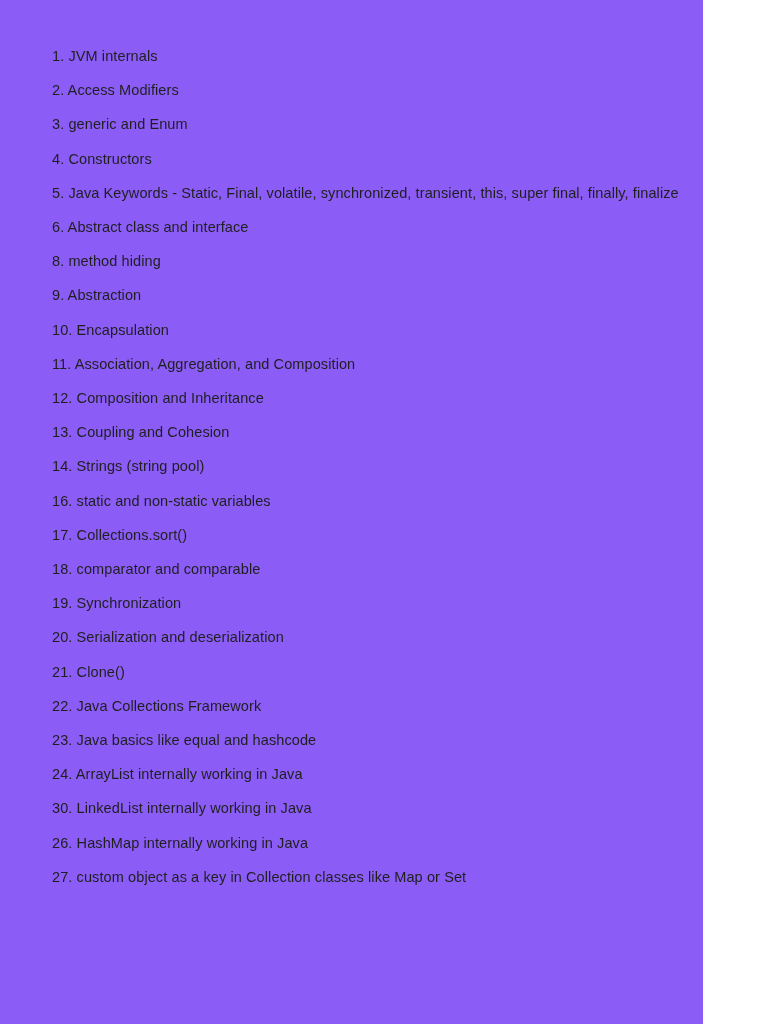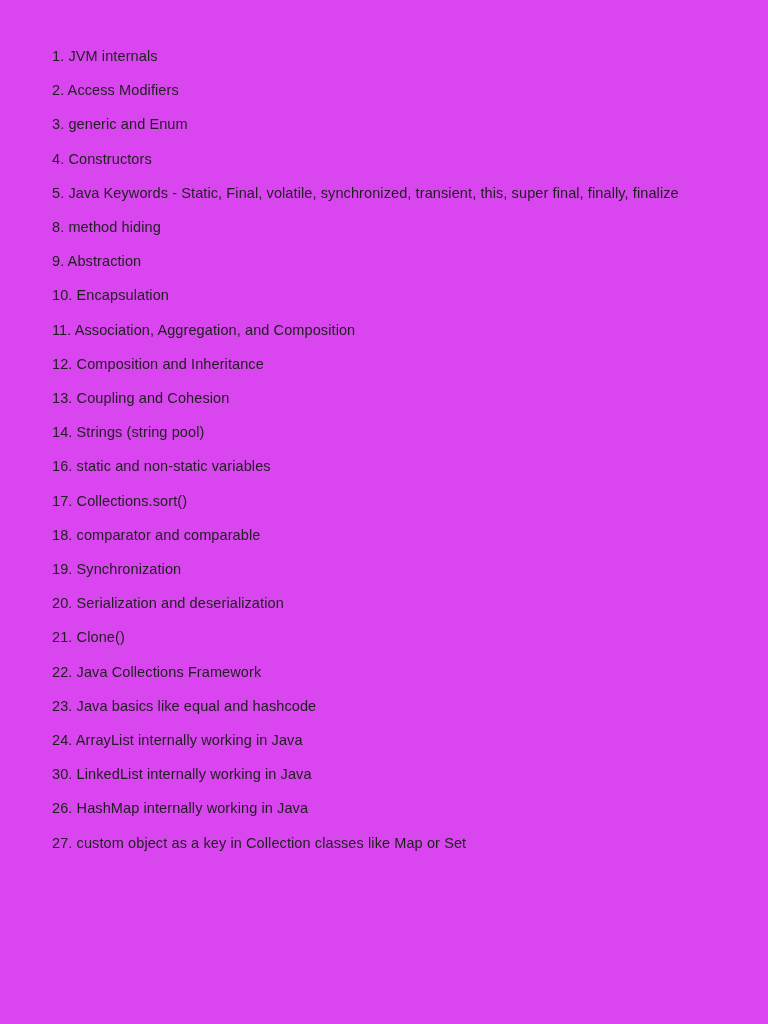--- a/index.html
+++ b/index.html
@@ -8,23 +8,23 @@
       background: #ffffff;
     }
     body {
       width: 768px;
       height: 1024px;
       font-family: "Liberation Sans", sans-serif;
       overflow: hidden;
     }
     .page {
       position: relative;
-      width: 768px;
+      width: 703px;
       height: 1024px;
-      background: #d946ef;
+      background: #8b5cf6;
       box-sizing: border-box;
     }
     .topics-list {
       position: absolute;
       left: 52px;
       top: 39px;
       right: 20px;
     }
     .list-item {
       font-size: 14.5px;
@@ -37,20 +37,21 @@
 </head>
 <body>
 
 <div class="page">
   <div class="topics-list">
       <div class="list-item">1. JVM internals</div>
       <div class="list-item">2. Access Modifiers</div>
       <div class="list-item">3. generic and Enum</div>
       <div class="list-item">4. Constructors</div>
       <div class="list-item">5. Java Keywords - Static, Final, volatile, synchronized, transient, this, super final, finally, finalize</div>
+      <div class="list-item">6. Abstract class and interface</div>
       <div class="list-item">8. method hiding</div>
       <div class="list-item">9. Abstraction</div>
       <div class="list-item">10. Encapsulation</div>
       <div class="list-item">11. Association, Aggregation, and Composition</div>
       <div class="list-item">12. Composition and Inheritance</div>
       <div class="list-item">13. Coupling and Cohesion</div>
       <div class="list-item">14. Strings (string pool)</div>
       <div class="list-item">16. static and non-static variables</div>
       <div class="list-item">17. Collections.sort()</div>
       <div class="list-item">18. comparator and comparable</div>

